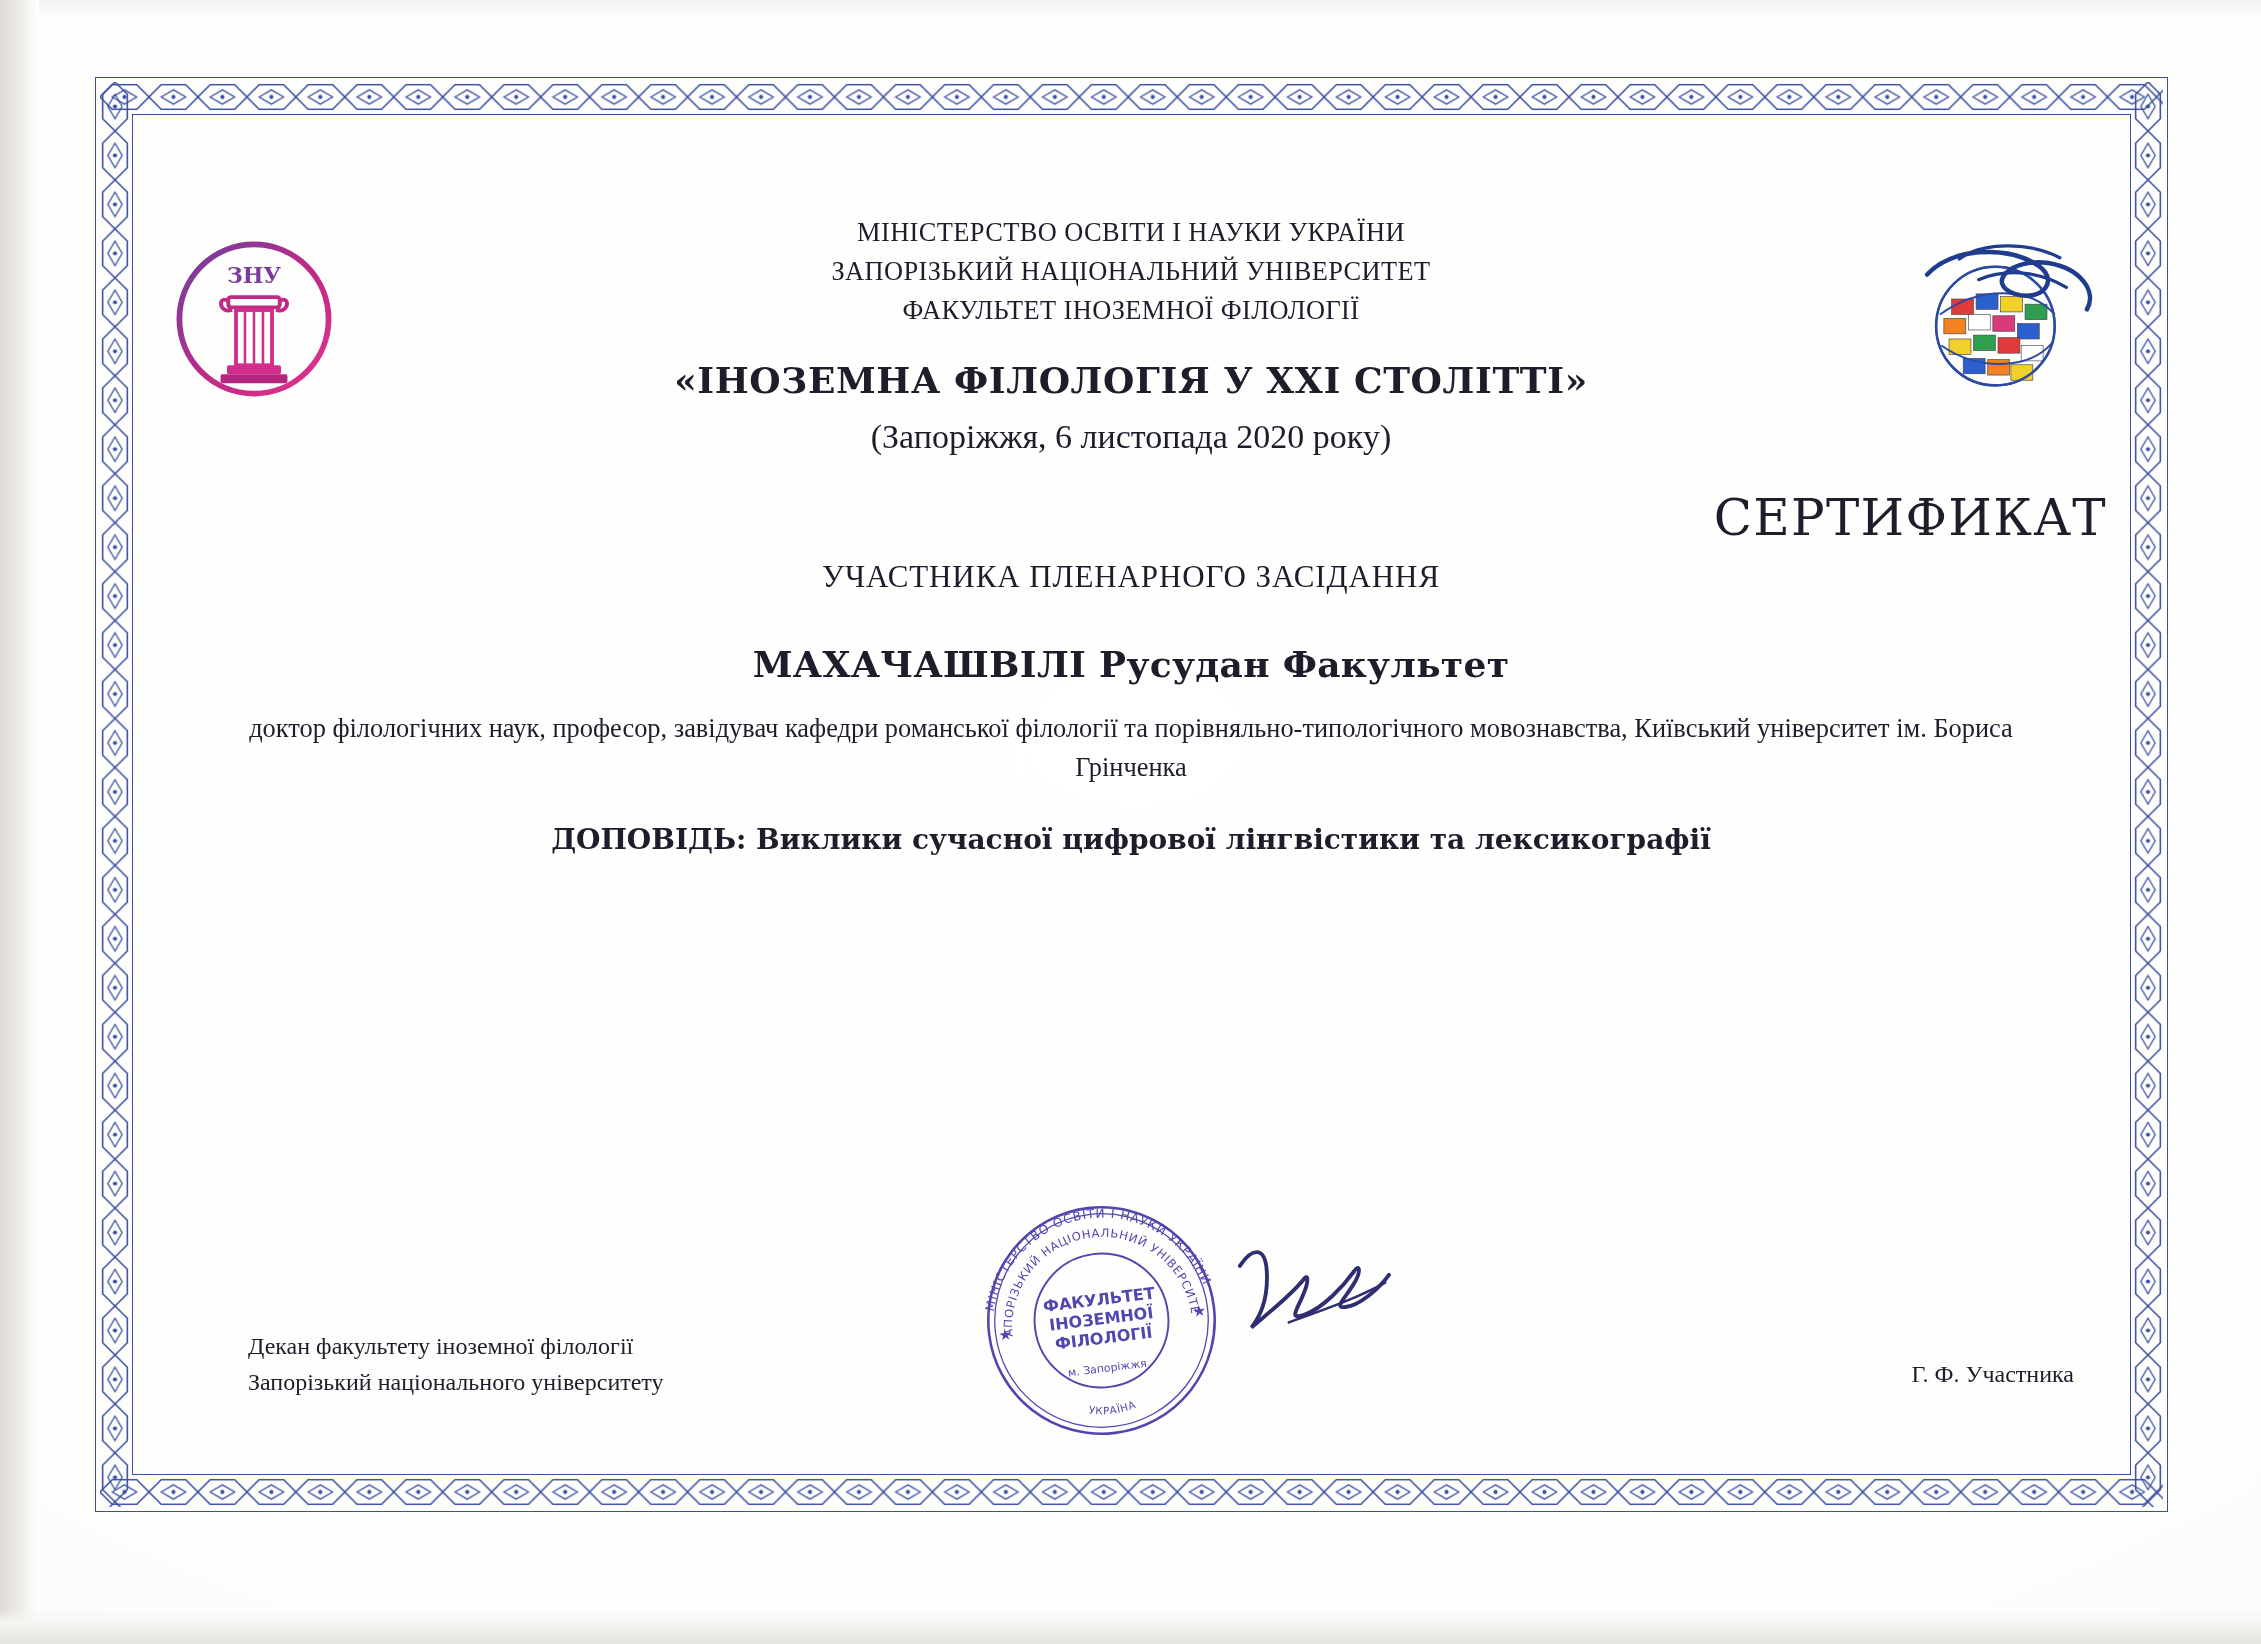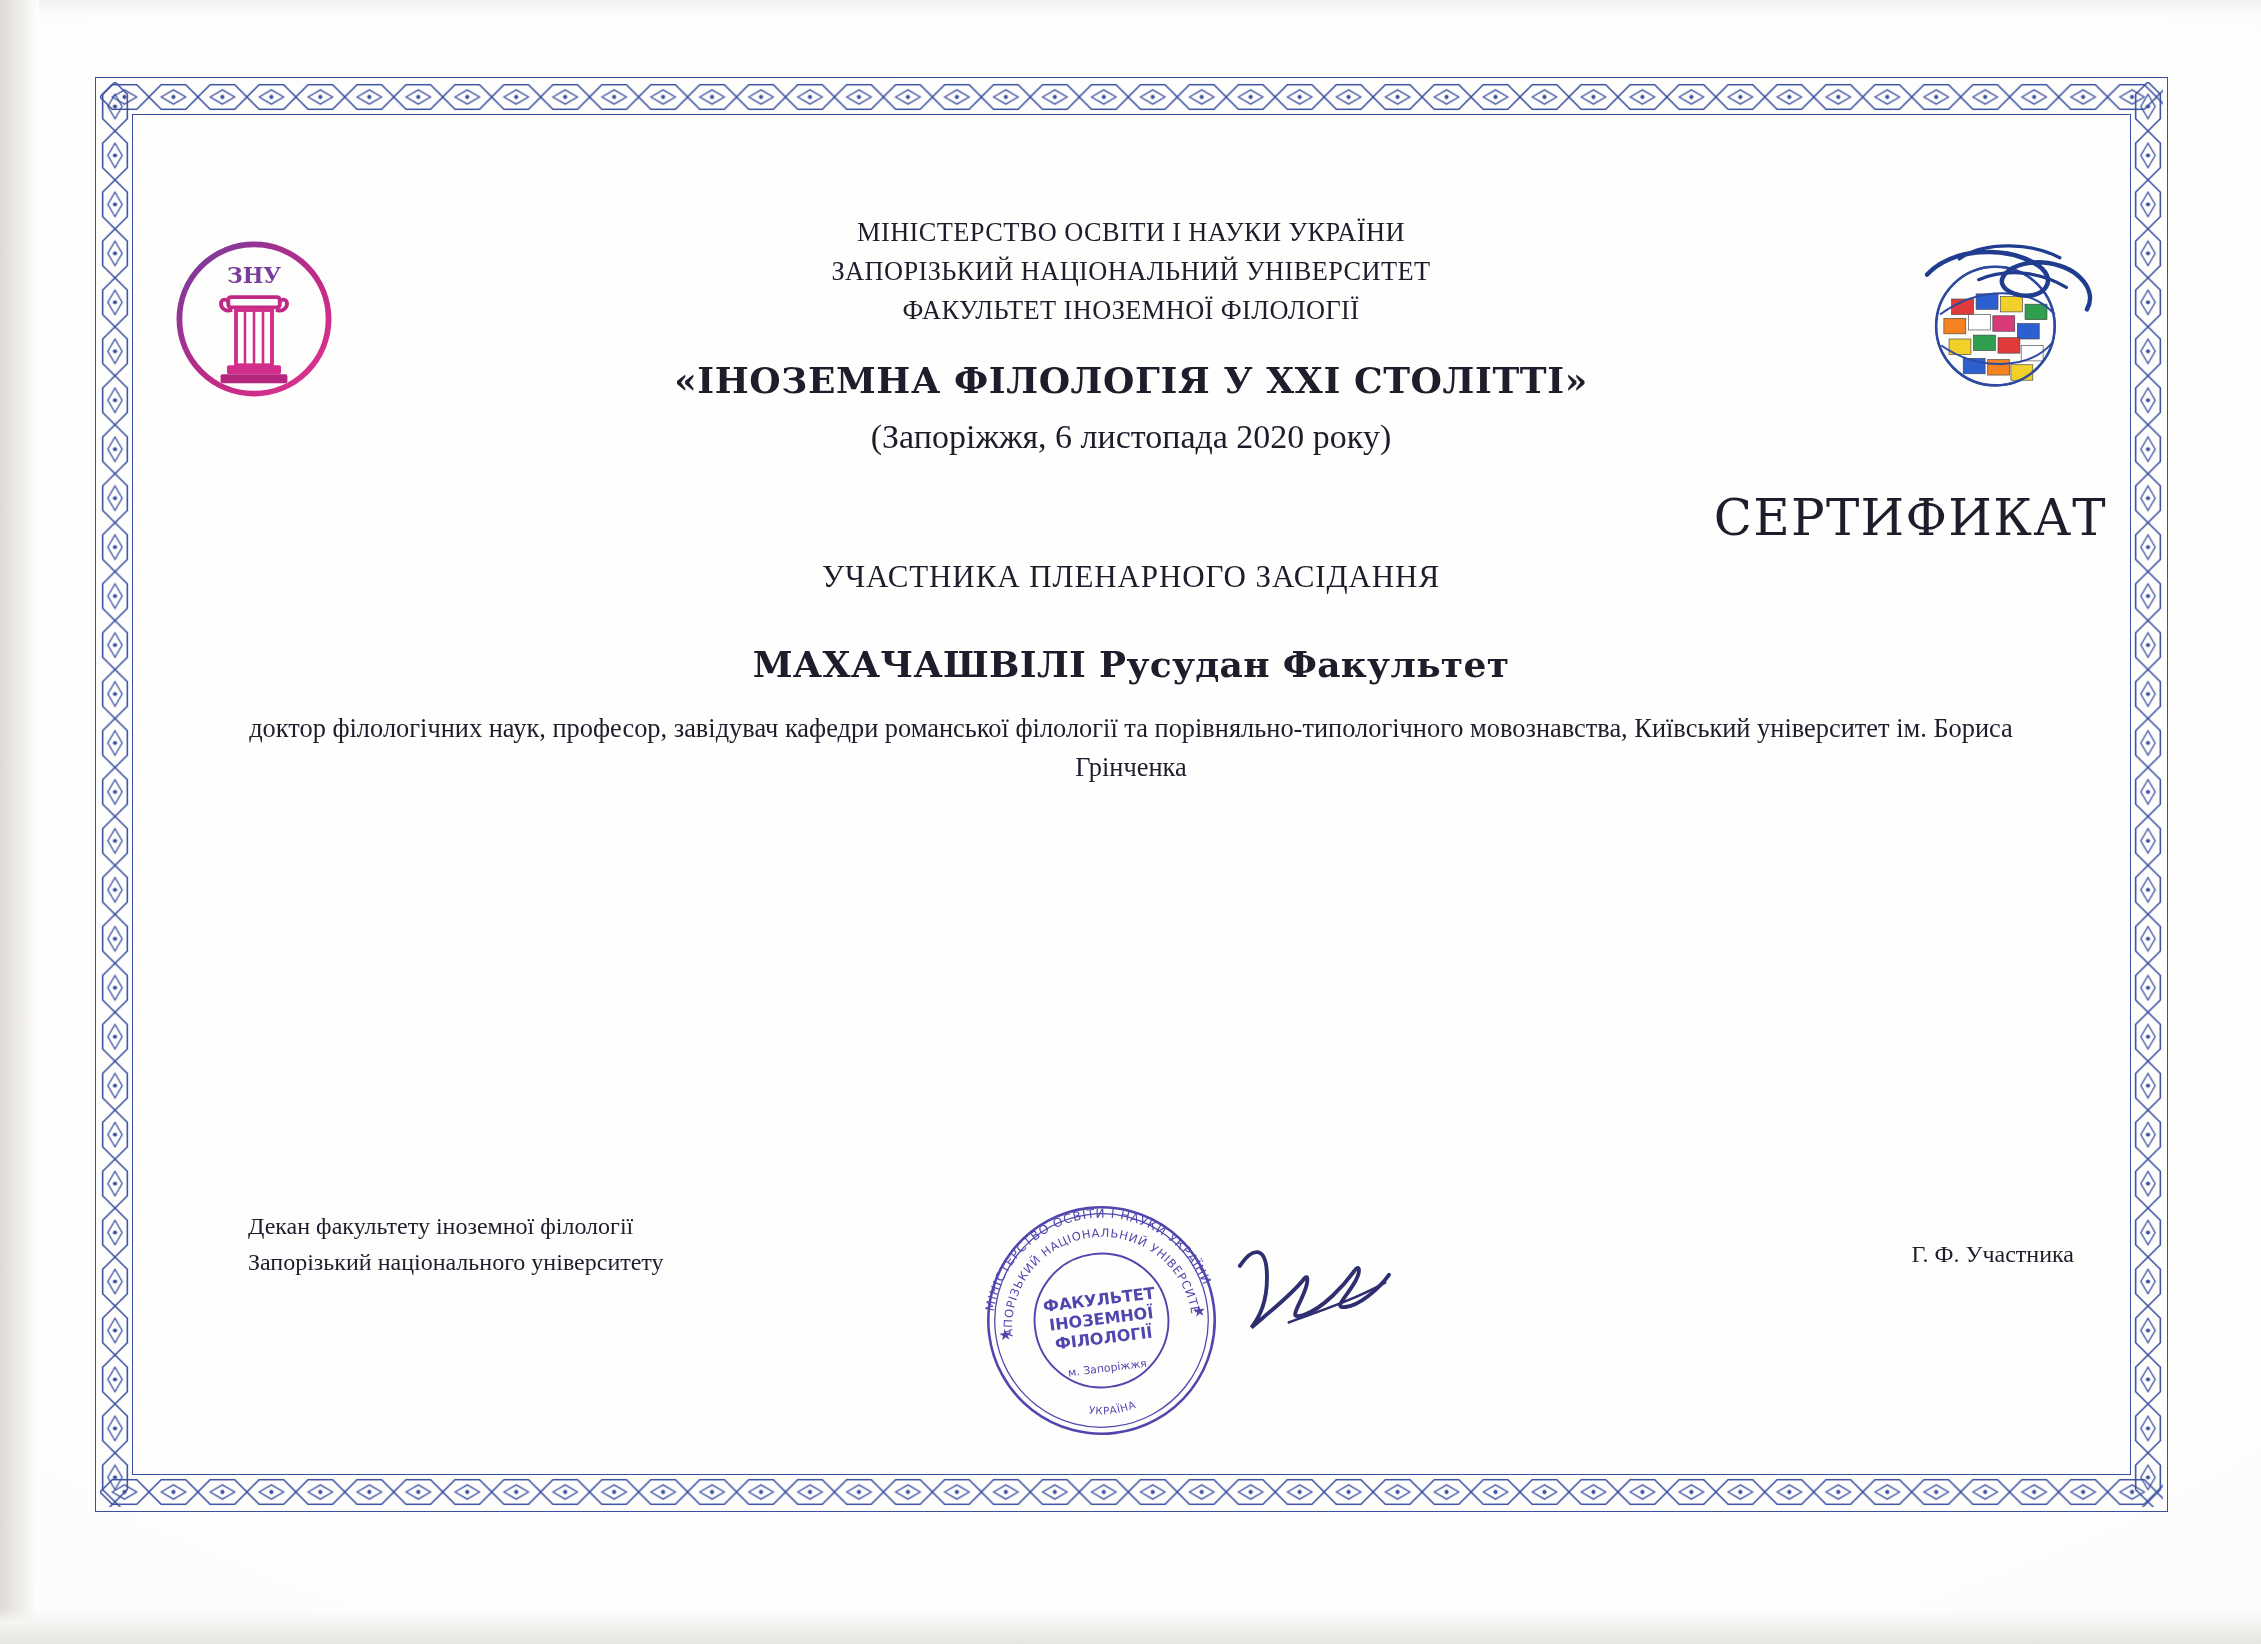--- a/index.html
+++ b/index.html
@@ -144,21 +144,21 @@
     font-weight: bold;
     font-family: "DejaVu Serif", "Liberation Serif", serif;
   }
   .report .report-label { font-weight: bold; }
 
   
   .footer {
     position: absolute;
     left: 248px;
     right: 187px;
-    top: 1208px;
+    top: 1328px;
     display: flex;
     justify-content: space-between;
     align-items: flex-start;
     font-size: 24px;
     line-height: 1.5;
     color: #1d1d2b;
   }
   .footer-left { text-align: left; }
   .footer-right { text-align: right; padding-top: 28px; white-space: nowrap; }
 
@@ -315,20 +315,24 @@
 
     <div class="conf-title">«Іноземна філологія у XXI столітті»</div>
     <div class="conf-place">(Запоріжжя, 6 листопада 2020 року)</div>
 
     <div class="cert-word">Сертификат</div>
     <div class="cert-sub">Участника пленарного засідання</div>
 
     <div class="person">МАХАЧАШВІЛІ Русудан Факультет</div>
     <div class="affiliation">доктор філологічних наук, професор, завідувач кафедри романської філології та порівняльно-типологічного мовознавства, Київський університет ім. Бориса Грінченка</div>
 
+    <div class="report">
+      <span class="report-label">ДОПОВІДЬ:</span>
+      <span>Виклики сучасної цифрової лінгвістики та лексикографії</span>
+    </div>
   </div>
 
   <div class="footer">
     <div class="footer-left">
       <div>Декан факультету іноземної філології</div>
       <div>Запорізький національного університету</div>
     </div>
     <div class="footer-right">Г. Ф. Участника</div>
   </div>
 

